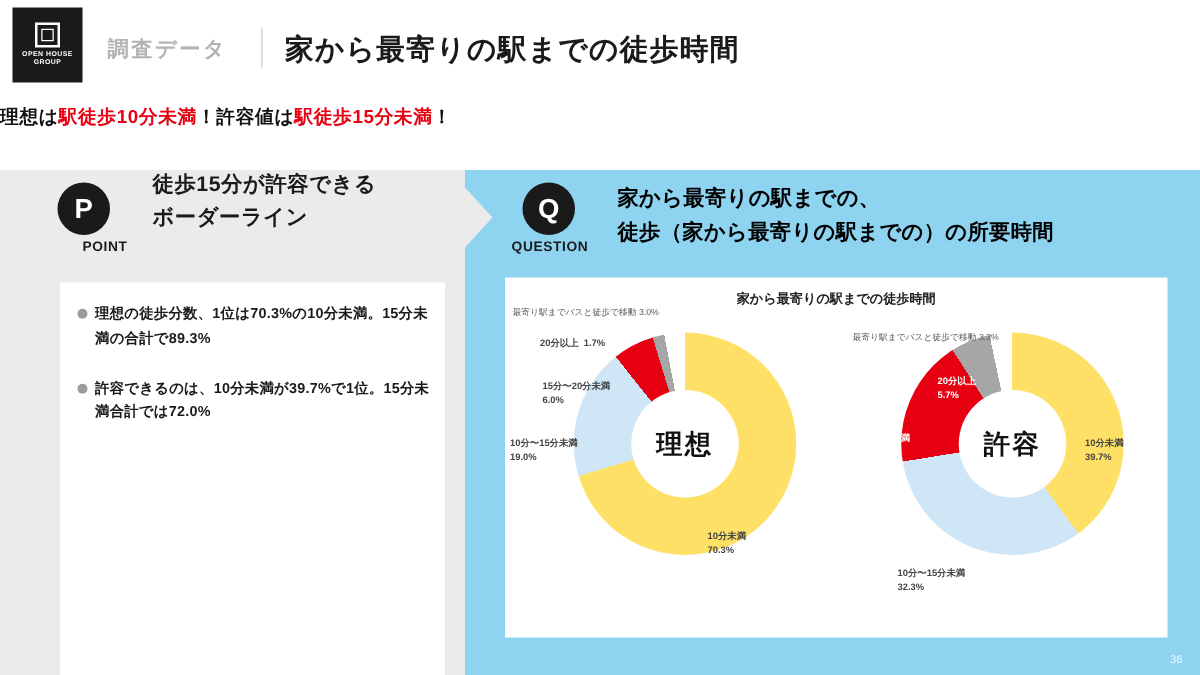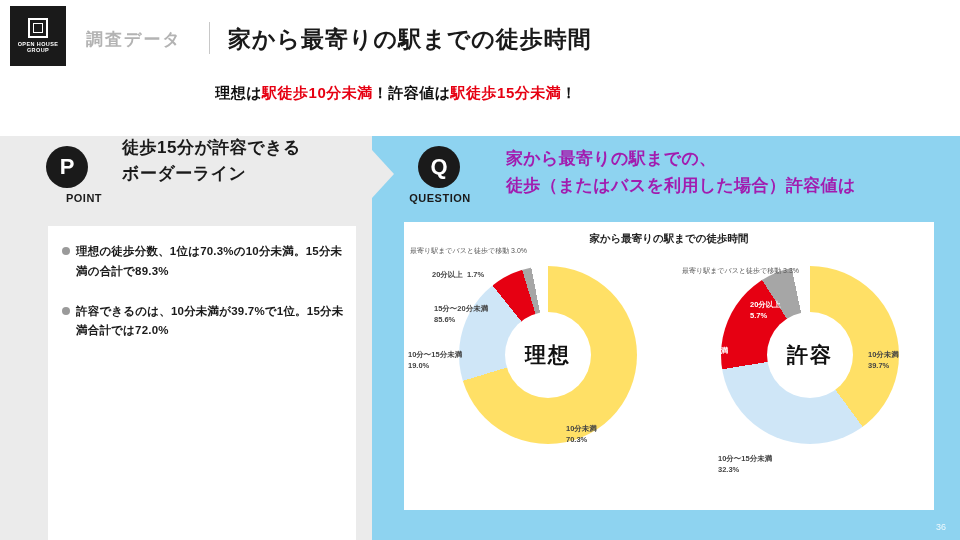--- a/index.html
+++ b/index.html
@@ -35,21 +35,21 @@
   }
   .header-divider{
     position:absolute;left:209px;top:22px;width:1px;height:32px;background:#c8c8c8;
   }
   .header-title{
     position:absolute;left:228px;top:24px;
     font-size:23px;font-weight:bold;color:#1a1a1a;letter-spacing:1px;
   }
   
   .lead{
-    position:absolute;left:0;top:84px;width:792px;text-align:center;
+    position:absolute;left:0;top:84px;width:792px;
     font-size:15px;font-weight:bold;color:#111111;letter-spacing:.5px;
   }
   .lead .hl{color:#e60012;}
   
   .left-panel{
     position:absolute;left:0;top:136px;width:372px;height:404px;
     background:#ebebeb;
   }
   .left-inner{
     position:absolute;left:32px;top:0;width:340px;height:404px;background:#ebebeb;
@@ -96,22 +96,22 @@
   .q-badge{
     position:absolute;left:418px;top:146px;width:42px;height:42px;border-radius:50%;
     background:#1a1a1a;color:#ffffff;font-size:22px;font-weight:bold;
     display:flex;align-items:center;justify-content:center;
   }
   .q-label{
     position:absolute;left:402px;top:192px;width:76px;text-align:center;
     font-size:11px;font-weight:bold;color:#1a1a1a;letter-spacing:.5px;
   }
   .q-heading{
-    position:absolute;left:506px;top:145px;width:450px;
-    font-size:17px;font-weight:bold;color:#a21caf;line-height:1.6;letter-spacing:.3px;
+    position:absolute;left:494px;top:145px;width:450px;
+    font-size:17px;font-weight:bold;color:#000000;line-height:1.6;letter-spacing:.3px;
   }
   
   .chart-card{
     position:absolute;left:404px;top:222px;width:530px;height:288px;background:#ffffff;
   }
   .chart-title{
     position:absolute;left:0;top:10px;width:530px;text-align:center;
     font-size:10.5px;font-weight:bold;color:#222;
   }
   .donut-wrap{position:absolute;top:30px;width:250px;height:250px;}
@@ -171,42 +171,42 @@
     </div>
   </div>
 </div>
 
 <div class="right-panel"></div>
 <div class="arrow"></div>
 <div class="q-badge">Q</div>
 <div class="q-label">QUESTION</div>
 <div class="q-heading">
   <div>家から最寄りの駅までの、</div>
-  <div>徒歩（またはバスを利用した場合）許容値は</div>
+  <div>徒歩（家から最寄りの駅までの）の所要時間</div>
 </div>
 
 <div class="chart-card">
   <div class="chart-title">家から最寄りの駅までの徒歩時間</div>
 
   <div class="donut-wrap donut-left">
     <div class="donut" id="donut-0" style="background: conic-gradient(rgb(255, 224, 102) 0deg, rgb(255, 224, 102) 253.08deg, rgb(207, 230, 247) 253.08deg, rgb(207, 230, 247) 321.48deg, rgb(230, 0, 18) 321.48deg, rgb(230, 0, 18) 343.08deg, rgb(166, 166, 166) 343.08deg, rgb(166, 166, 166) 349.2deg, rgb(255, 255, 255) 349.2deg, rgb(255, 255, 255) 360deg);">
       <div class="donut-hole">理想</div>
     </div>
 
     <div class="lbl small" style="left:-4px;top:-6px;width:150px;">
       <span>最寄り駅までバスと徒歩で移動</span>
       <span>3.0%</span>
     </div>
     <div class="lbl" style="left:18px;top:18px;">
       <span>20分以上</span>&nbsp;
       <span>1.7%</span>
     </div>
     <div class="lbl" style="left:20px;top:52px;">
       <span>15分〜20分未満</span><br>
-      <span>85.6%</span>
+      <span>6.0%</span>
     </div>
     <div class="lbl" style="left:-6px;top:98px;">
       <span>10分〜15分未満</span><br>
       <span>19.0%</span>
     </div>
     <div class="lbl" style="left:152px;top:172px;">
       <span>10分未満</span><br>
       <span>70.3%</span>
     </div>
   </div>

